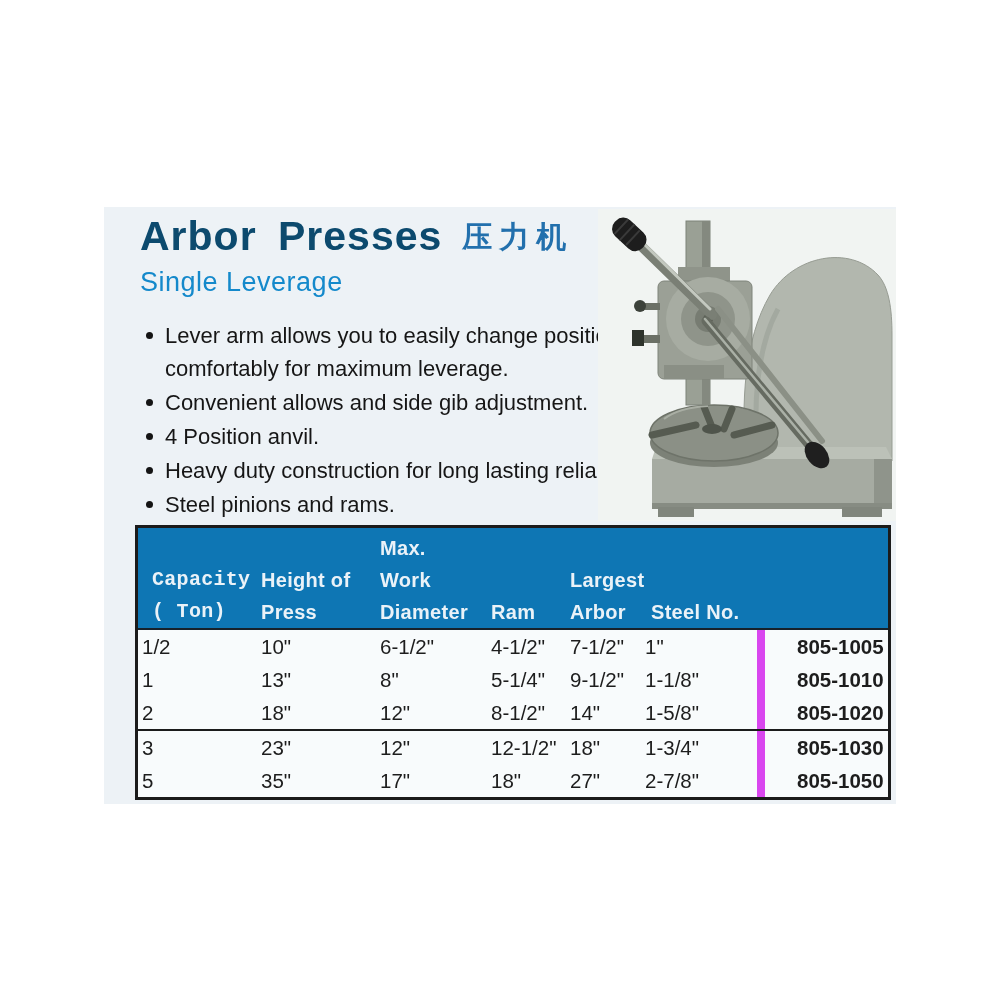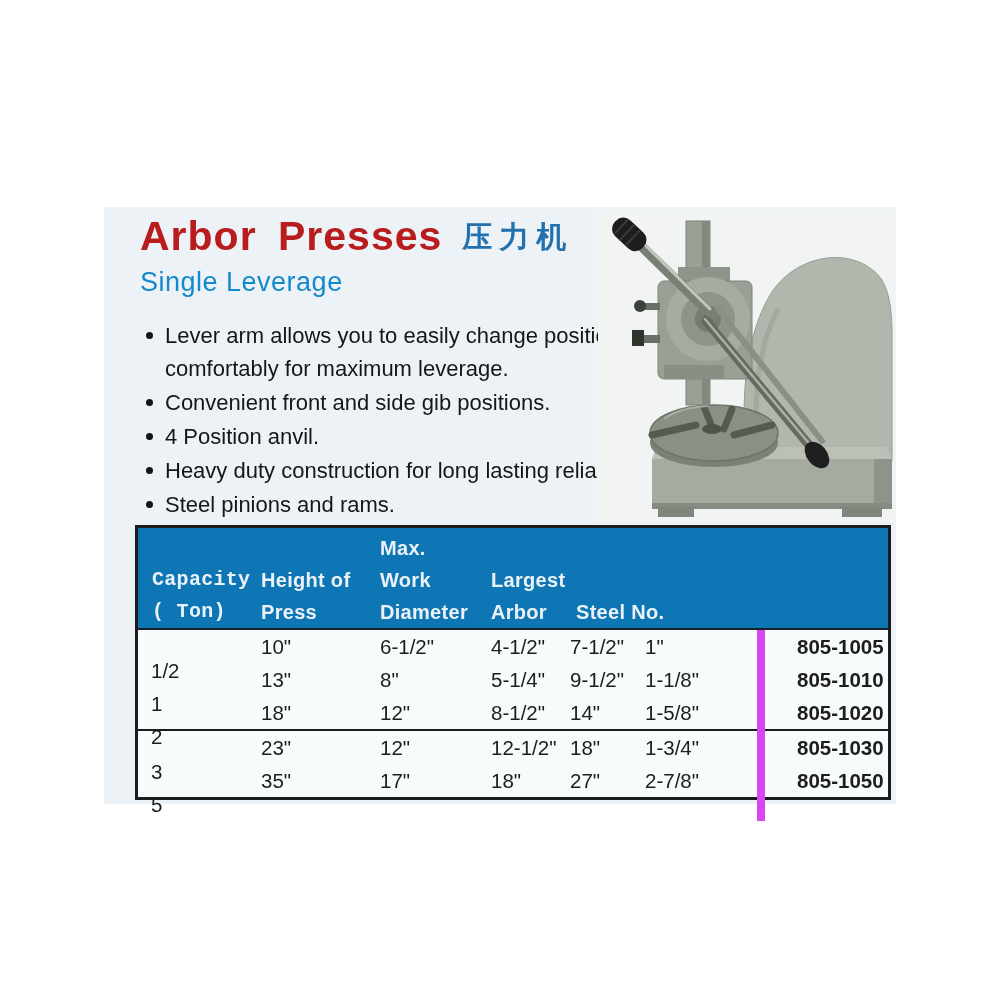--- a/index.html
+++ b/index.html
@@ -7,21 +7,21 @@
     width:1000px;height:1000px;background:#ffffff;
     font-family:"Liberation Sans", sans-serif;position:relative;overflow:hidden;
   }
   .panel{
     position:absolute;left:104px;top:207px;width:792px;height:597px;
     background:#edf2f6;
   }
   
   .title-row{position:absolute;left:36px;top:6px;margin:0;white-space:nowrap;}
   .title-en{
-    font-size:41px;font-weight:bold;color:#b91c1c;letter-spacing:1px;word-spacing:9px;
+    font-size:41px;font-weight:bold;color:#0c4a6e;letter-spacing:1px;word-spacing:9px;
   }
   .title-zh{
     font-size:30px;font-weight:bold;color:#2270ad;margin-left:20px;letter-spacing:7px;
     vertical-align:3px;
   }
   .subtitle{
     position:absolute;left:36px;top:60px;margin:0;
     font-size:27px;font-weight:normal;color:#1489cb;letter-spacing:0.5px;
   }
   
@@ -53,36 +53,36 @@
   }
   .hc{display:flex;flex-direction:column;justify-content:flex-end;padding-left:6px;}
   .hc .hl{height:32px;line-height:32px;white-space:nowrap;letter-spacing:0.3px;}
   .hc.c1{padding-left:14px;font-family:Liberation Mono, monospace;}
   .hc.c7{padding-left:12px;}
   .trow{
     display:grid;grid-template-columns:117px 119px 111px 79px 75px 118px 1fr;
     height:33px;line-height:33px;font-size:20.5px;color:#1d1d1d;
   }
   .trow > span{padding-left:6px;white-space:nowrap;}
-  .trow > span.c1{padding-left:13px;margin-top:24px;}
+  .trow > span.c1{padding-left:4px;}
   .trow > span.order{padding-left:32px;font-weight:bold;border-left:8px solid #d946ef;}
   .trow.group-start{border-top:2px solid #1b1b1b;}
 </style>
 </head>
 <body>
 
 <div class="panel">
 
   <h1 class="title-row"><span class="title-en">Arbor Presses</span><span class="title-zh">压力机</span></h1>
 
   <h2 class="subtitle">Single Leverage</h2>
 
   <ul class="features">
     <li><span class="dot"></span><span>Lever arm allows you to easily change positions comfortably for maximum leverage.</span></li>
-    <li><span class="dot"></span><span>Convenient front and side gib positions.</span></li>
+    <li><span class="dot"></span><span>Convenient allows and side gib adjustment.</span></li>
     <li><span class="dot"></span><span>4 Position anvil.</span></li>
     <li><span class="dot"></span><span>Heavy duty construction for long lasting reliability.</span></li>
     <li><span class="dot"></span><span>Steel pinions and rams.</span></li>
   </ul>
 
   <div class="photo">
     <svg width="298" height="312" viewBox="0 0 298 312">
 
       <rect x="0" y="0" width="298" height="312" fill="#f1f4f2"></rect>
 
@@ -143,20 +143,25 @@
       </div>
       <div class="hc">
         <span class="hl"></span>
         <span class="hl">Height of</span>
         <span class="hl">Press</span>
       </div>
       <div class="hc">
         <span class="hl">Max.</span>
         <span class="hl">Work</span>
         <span class="hl">Diameter</span>
+      </div>
+      <div class="hc">
+        <span class="hl"></span>
+        <span class="hl"></span>
+        <span class="hl">Ram</span>
       </div>
       <div class="hc">
         <span class="hl"></span>
         <span class="hl">Largest</span>
         <span class="hl">Arbor</span>
       </div>
       <div class="hc c7">
         <span class="hl"></span>
         <span class="hl"></span>
         <span class="hl">Steel No.</span>

